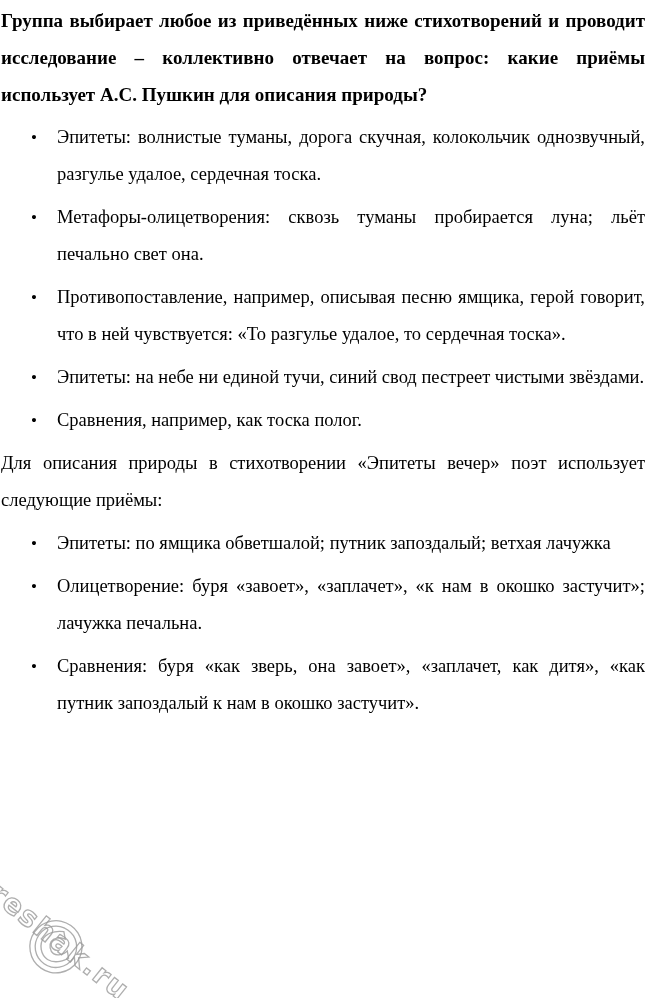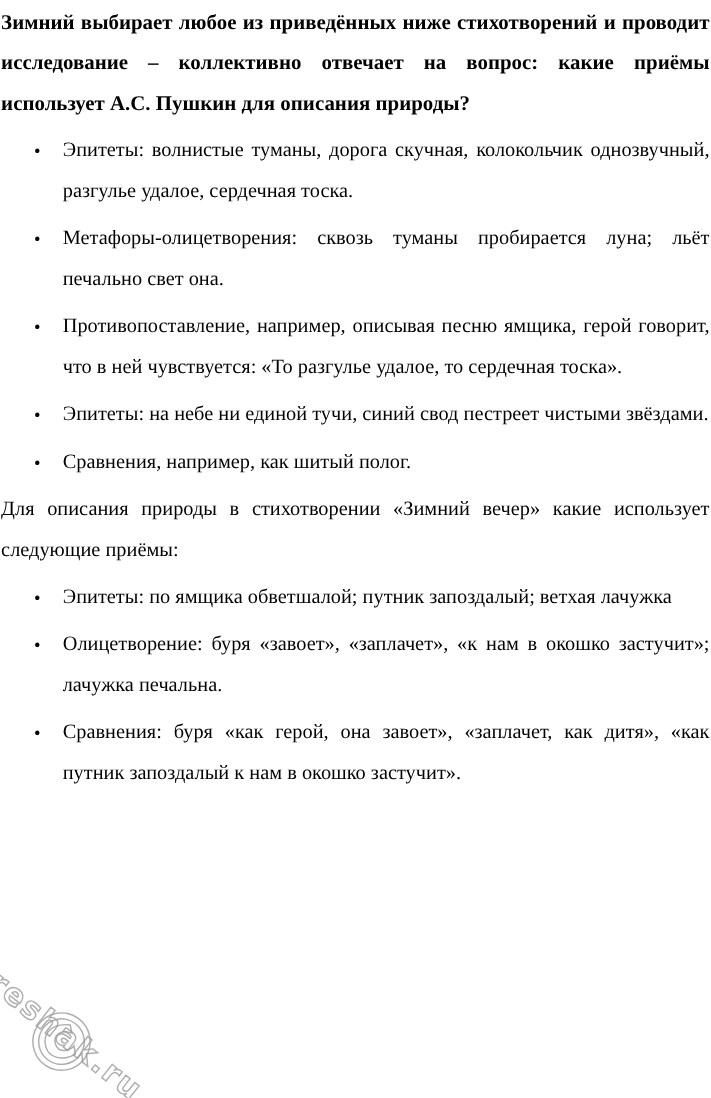--- a/index.html
+++ b/index.html
@@ -95,49 +95,49 @@
 </head>
 <body>
 
 <div class="watermark">
   <span class="wm-text">reshak.ru</span>
   <span class="wm-copy">©</span>
 </div>
 
 <div class="doc">
 
-  <p class="heading">Зимний выбирает любое из приведённых ниже стихотворений и проводит исследование – коллективно отвечает на вопрос: какие приёмы использует А.С. Пушкин для описания природы?</p>
+  <p class="heading">Группа выбирает любое из приведённых ниже стихотворений и проводит исследование – коллективно отвечает на вопрос: какие приёмы использует А.С. Пушкин для описания природы?</p>
 
   <ul class="devices">
     <li>
       <span class="bullet-dot">•</span><span class="term">Эпитеты</span><span>: волнистые туманы, дорога скучная, колокольчик однозвучный, разгулье удалое, сердечная тоска.</span>
     </li>
     <li>
       <span class="bullet-dot">•</span><span class="term">Метафоры-олицетворения</span><span>: сквозь туманы пробирается луна; льёт печально свет она.</span>
     </li>
     <li>
       <span class="bullet-dot">•</span><span class="term">Противопоставление,</span><span> например, описывая песню ямщика, герой говорит, что в ней чувствуется: «То разгулье удалое, то сердечная тоска».</span>
     </li>
   </ul>
 
   <ul class="devices">
     <li>
       <span class="bullet-dot">•</span><span class="term">Эпитеты</span><span>: на небе ни единой тучи, синий свод пестреет чистыми звёздами.</span>
     </li>
     <li>
-      <span class="bullet-dot">•</span><span class="term">Сравнения</span><span>, например, как шитый полог.</span>
+      <span class="bullet-dot">•</span><span class="term">Сравнения</span><span>, например, как тоска полог.</span>
     </li>
   </ul>
 
-  <p class="para">Для описания природы в стихотворении «Зимний вечер» какие использует следующие приёмы:</p>
+  <p class="para">Для описания природы в стихотворении «Эпитеты вечер» поэт использует следующие приёмы:</p>
   <ul class="devices">
     <li>
       <span class="bullet-dot">•</span><span class="term">Эпитеты</span><span>: по ямщика обветшалой; путник запоздалый; ветхая лачужка</span>
     </li>
     <li>
       <span class="bullet-dot">•</span><span class="term">Олицетворение</span><span>: буря «завоет», «заплачет», «к нам в окошко застучит»; лачужка печальна.</span>
     </li>
     <li>
-      <span class="bullet-dot">•</span><span class="term">Сравнения:</span><span> буря «как герой, она завоет», «заплачет, как дитя», «как путник запоздалый к нам в окошко застучит».</span>
+      <span class="bullet-dot">•</span><span class="term">Сравнения:</span><span> буря «как зверь, она завоет», «заплачет, как дитя», «как путник запоздалый к нам в окошко застучит».</span>
     </li>
   </ul>
 
 </div>
 
 </body></html>

